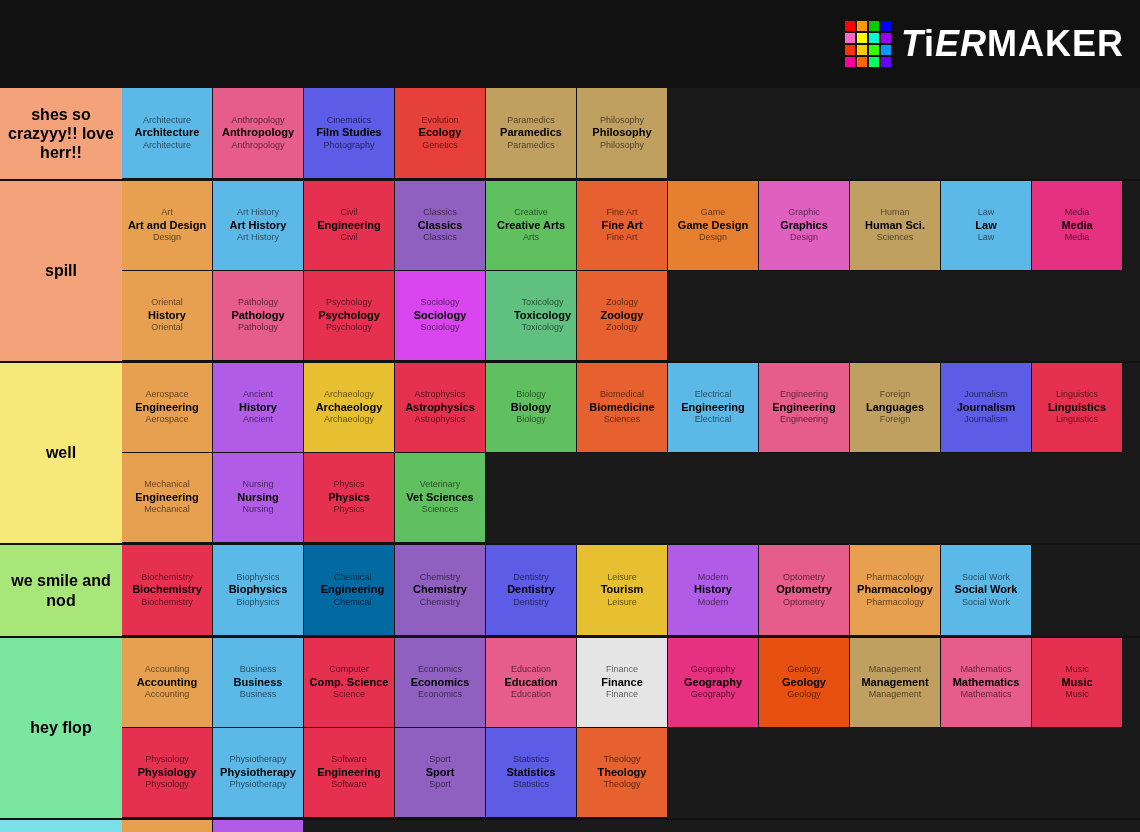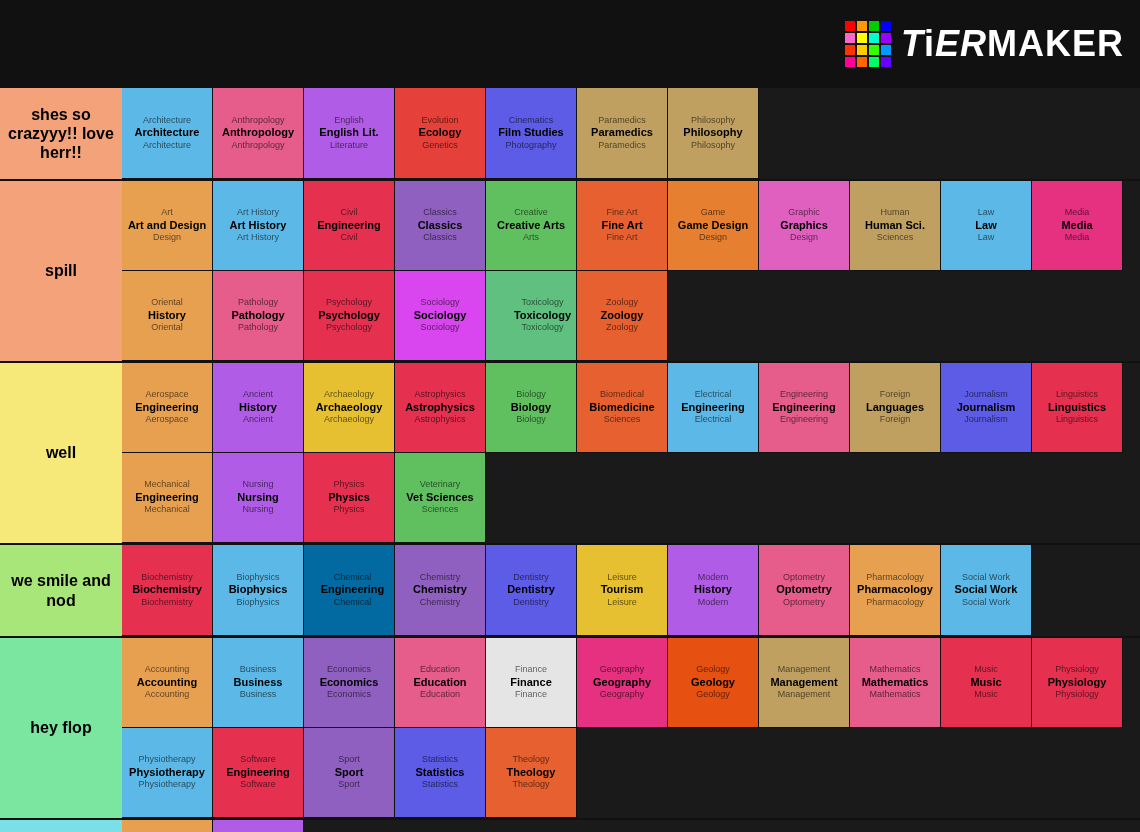--- a/index.html
+++ b/index.html
@@ -142,35 +142,30 @@
           <div class="subject-cell" style="background: rgb(92, 184, 230);">
             <div class="subject-top">Architecture</div>
             <div class="subject-main">Architecture</div>
             <div class="subject-bottom">Architecture</div>
           </div>
           <div class="subject-cell" style="background: rgb(230, 92, 138);">
             <div class="subject-top">Anthropology</div>
             <div class="subject-main">Anthropology</div>
             <div class="subject-bottom">Anthropology</div>
           </div>
-          <div class="subject-cell" style="background: rgb(176, 92, 230);">
-            <div class="subject-top">English</div>
-            <div class="subject-main">English Lit.</div>
-            <div class="subject-bottom">Literature</div>
+          <div class="subject-cell" style="background: rgb(92, 92, 230);">
+            <div class="subject-top">Cinematics</div>
+            <div class="subject-main">Film Studies</div>
+            <div class="subject-bottom">Photography</div>
           </div>
           <div class="subject-cell" style="background: rgb(230, 64, 58);">
             <div class="subject-top">Evolution</div>
             <div class="subject-main">Ecology</div>
             <div class="subject-bottom">Genetics</div>
           </div>
-          <div class="subject-cell" style="background: rgb(92, 92, 230);">
-            <div class="subject-top">Cinematics</div>
-            <div class="subject-main">Film Studies</div>
-            <div class="subject-bottom">Photography</div>
-          </div>
           <div class="subject-cell" style="background: rgb(192, 160, 96);">
             <div class="subject-top">Paramedics</div>
             <div class="subject-main">Paramedics</div>
             <div class="subject-bottom">Paramedics</div>
           </div>
           <div class="subject-cell" style="background: rgb(192, 160, 96);">
             <div class="subject-top">Philosophy</div>
             <div class="subject-main">Philosophy</div>
             <div class="subject-bottom">Philosophy</div>
           </div>
@@ -407,20 +402,25 @@
           <div class="subject-cell" style="background: rgb(230, 160, 80);">
             <div class="subject-top">Accounting</div>
             <div class="subject-main">Accounting</div>
             <div class="subject-bottom">Accounting</div>
           </div>
           <div class="subject-cell" style="background: rgb(92, 184, 230);">
             <div class="subject-top">Business</div>
             <div class="subject-main">Business</div>
             <div class="subject-bottom">Business</div>
           </div>
+          <div class="subject-cell" style="background: rgb(230, 48, 80);">
+            <div class="subject-top">Computer</div>
+            <div class="subject-main">Comp. Science</div>
+            <div class="subject-bottom">Science</div>
+          </div>
           <div class="subject-cell" style="background: rgb(144, 96, 192);">
             <div class="subject-top">Economics</div>
             <div class="subject-main">Economics</div>
             <div class="subject-bottom">Economics</div>
           </div>
           <div class="subject-cell" style="background: rgb(230, 92, 138);">
             <div class="subject-top">Education</div>
             <div class="subject-main">Education</div>
             <div class="subject-bottom">Education</div>
           </div>

